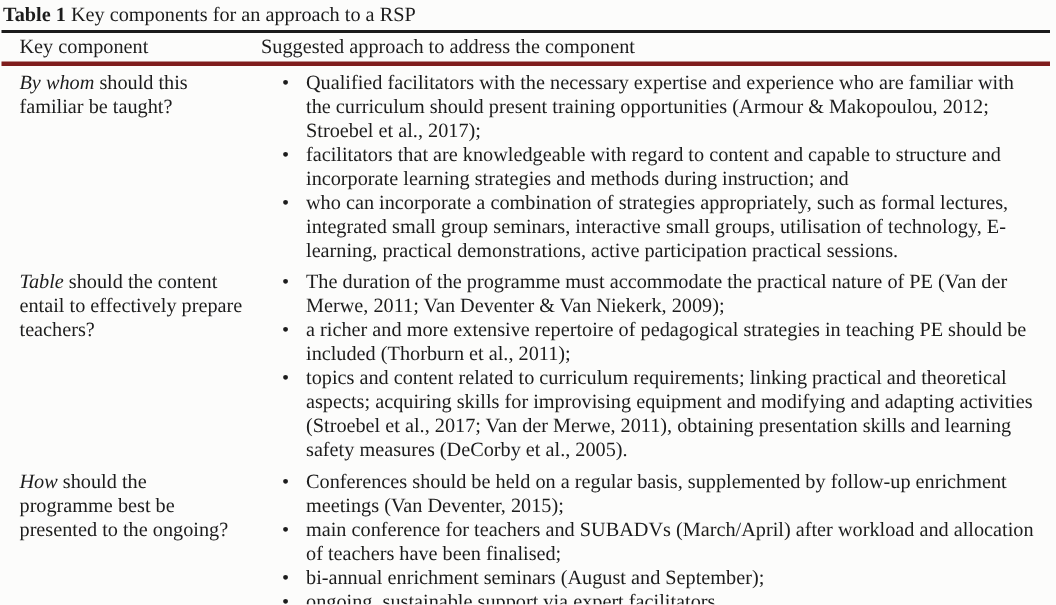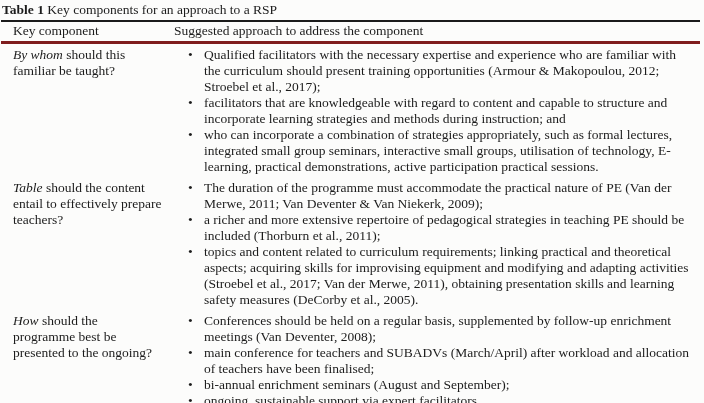--- a/index.html
+++ b/index.html
@@ -109,21 +109,21 @@
             <li>a richer and more extensive repertoire of pedagogical strategies in teaching PE should be included (Thorburn et al., 2011);</li>
             <li>topics and content related to curriculum requirements; linking practical and theoretical aspects; acquiring skills for improvising equipment and modifying and adapting activities (Stroebel et al., 2017; Van der Merwe, 2011), obtaining presentation skills and learning safety measures (DeCorby et al., 2005).</li>
           </ul>
         </td>
       </tr>
 
       <tr>
         <td class="comp"><span class="it">How</span><span> should the programme best be presented to the ongoing?</span></td>
         <td class="appr">
           <ul class="bullets">
-            <li>Conferences should be held on a regular basis, supplemented by follow-up enrichment meetings (Van Deventer, 2008);</li>
+            <li>Conferences should be held on a regular basis, supplemented by follow-up enrichment meetings (Van Deventer, 2015);</li>
             <li>main conference for teachers and SUBADVs (March/April) after workload and allocation of teachers have been finalised;</li>
             <li>bi-annual enrichment seminars (August and September);</li>
             <li>ongoing, sustainable support via expert facilitators.</li>
           </ul>
         </td>
       </tr>
 
     </tbody>
   </table>
 

